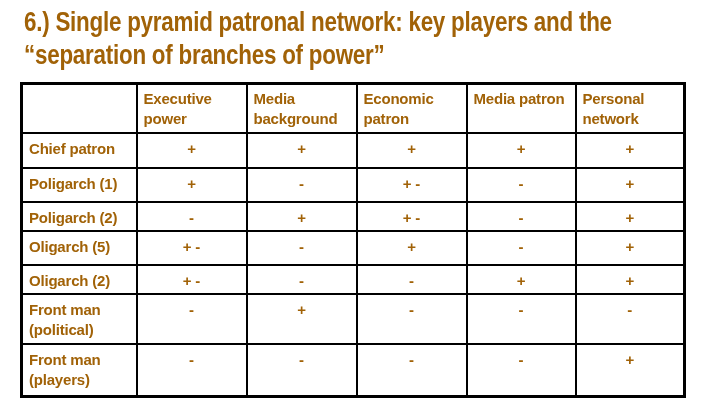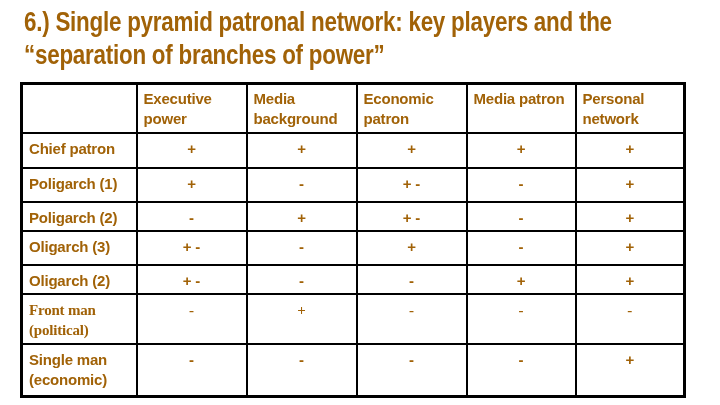--- a/index.html
+++ b/index.html
@@ -64,21 +64,21 @@
     text-align: center;
     padding: 5px 2px 2px 2px;
     box-sizing: border-box;
   }
   
   tbody tr:nth-child(1) { height: 35px; }
   tbody tr:nth-child(2) { height: 34px; }
   tbody tr:nth-child(3) { height: 16px; }
   tbody tr:nth-child(4) { height: 34px; }
   tbody tr:nth-child(5) { height: 26px; margin-left: 20px; }
-  tbody tr:nth-child(6) { height: 46px; font-family: Liberation Serif, serif; }
+  tbody tr:nth-child(6) { height: 46px; }
   tbody tr:nth-child(7) { height: 53px; }
 </style>
 </head>
 <body>
 
 <div class="slide">
   <div class="title">
     <div class="title-line">6.) Single pyramid patronal network: key players and the</div>
     <div class="title-line">“separation of branches of power”</div>
   </div>
@@ -121,21 +121,21 @@
         </tr>
         <tr>
           <th>Poligarch (2)</th>
           <td>-</td>
           <td>+</td>
           <td>+ -</td>
           <td>-</td>
           <td>+</td>
         </tr>
         <tr>
-          <th>Oligarch (3)</th>
+          <th>Oligarch (5)</th>
           <td>+ -</td>
           <td>-</td>
           <td>+</td>
           <td>-</td>
           <td>+</td>
         </tr>
         <tr>
           <th>Oligarch (2)</th>
           <td>+ -</td>
           <td>-</td>
@@ -145,21 +145,21 @@
         </tr>
         <tr>
           <th>Front man (political)</th>
           <td>-</td>
           <td>+</td>
           <td>-</td>
           <td>-</td>
           <td>-</td>
         </tr>
         <tr>
-          <th>Single man (economic)</th>
+          <th>Front man (players)</th>
           <td>-</td>
           <td>-</td>
           <td>-</td>
           <td>-</td>
           <td>+</td>
         </tr>
       </tbody>
   </table>
 </div>
 

